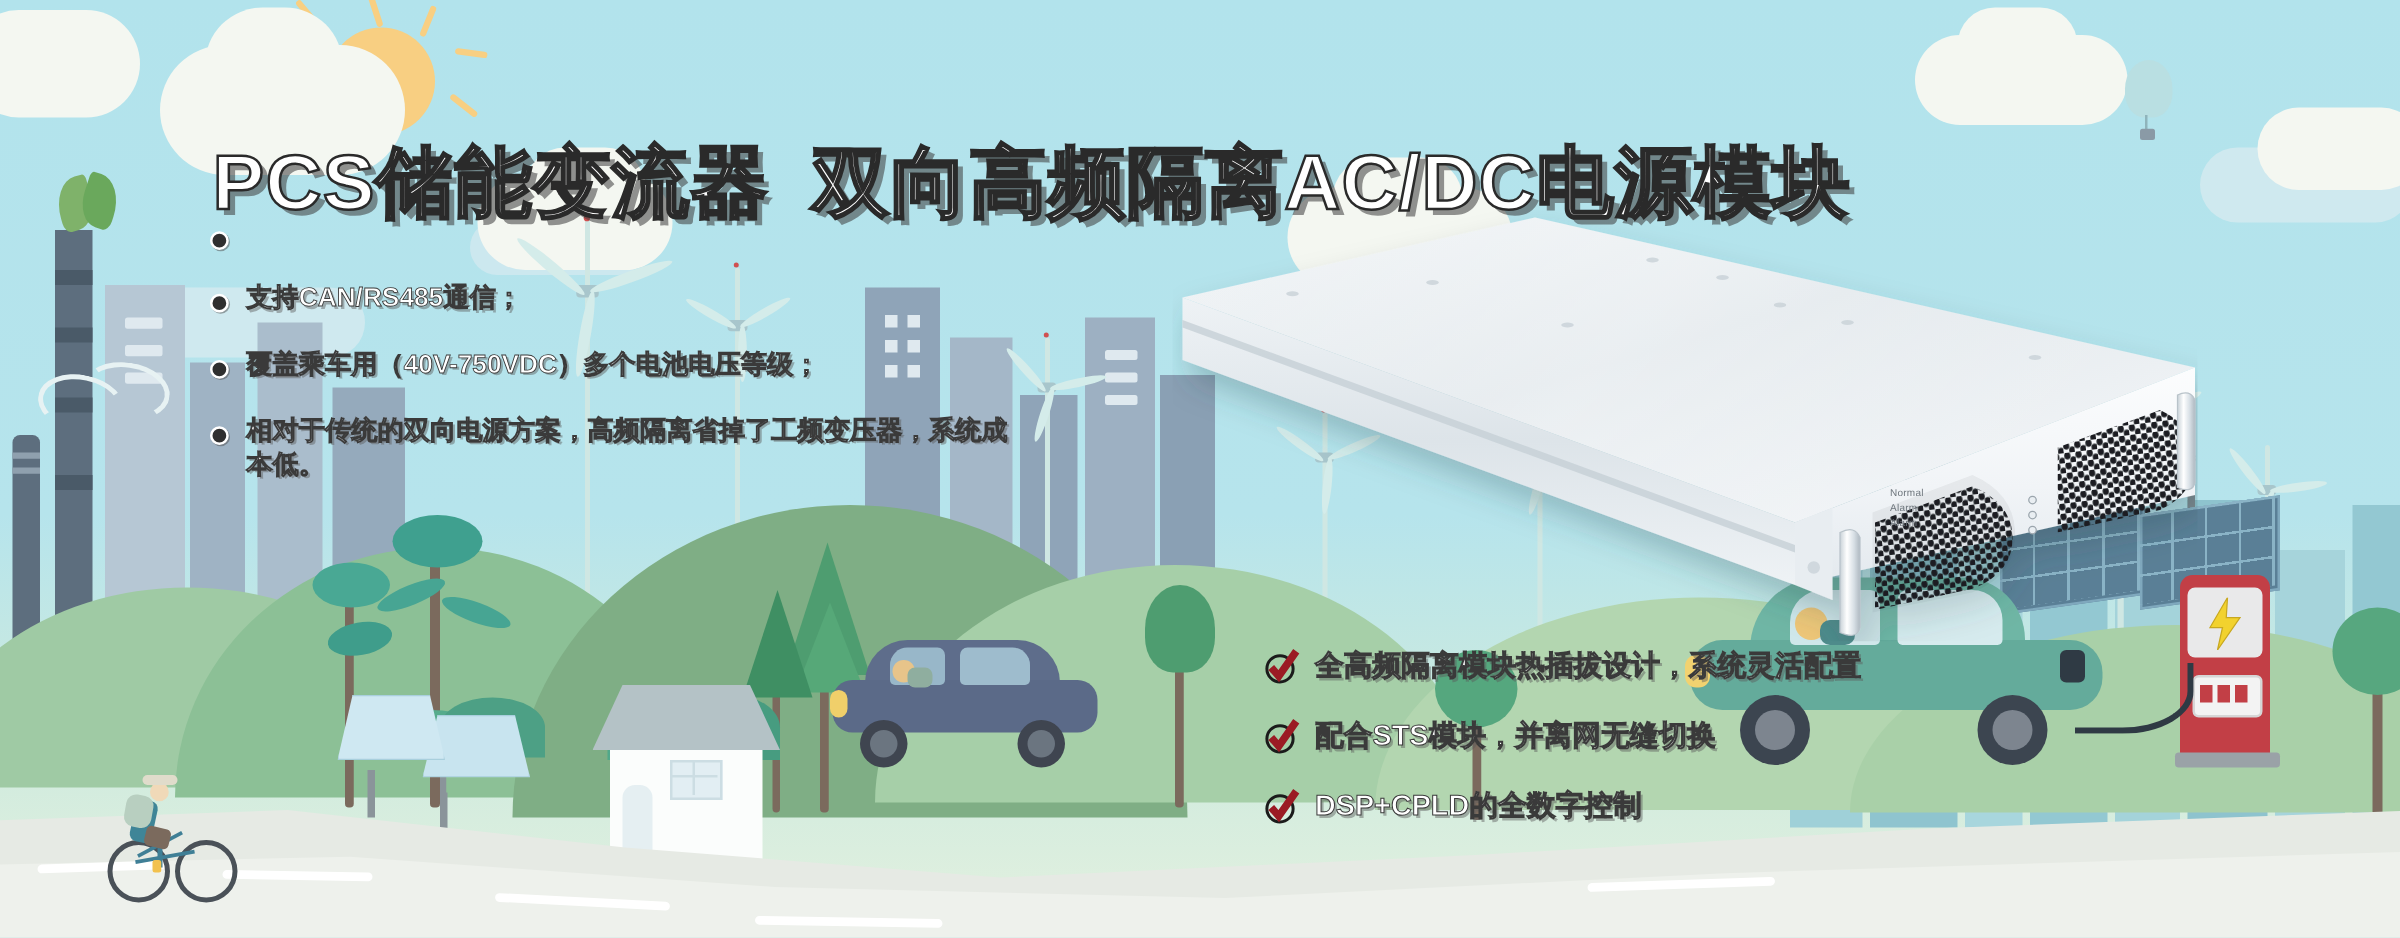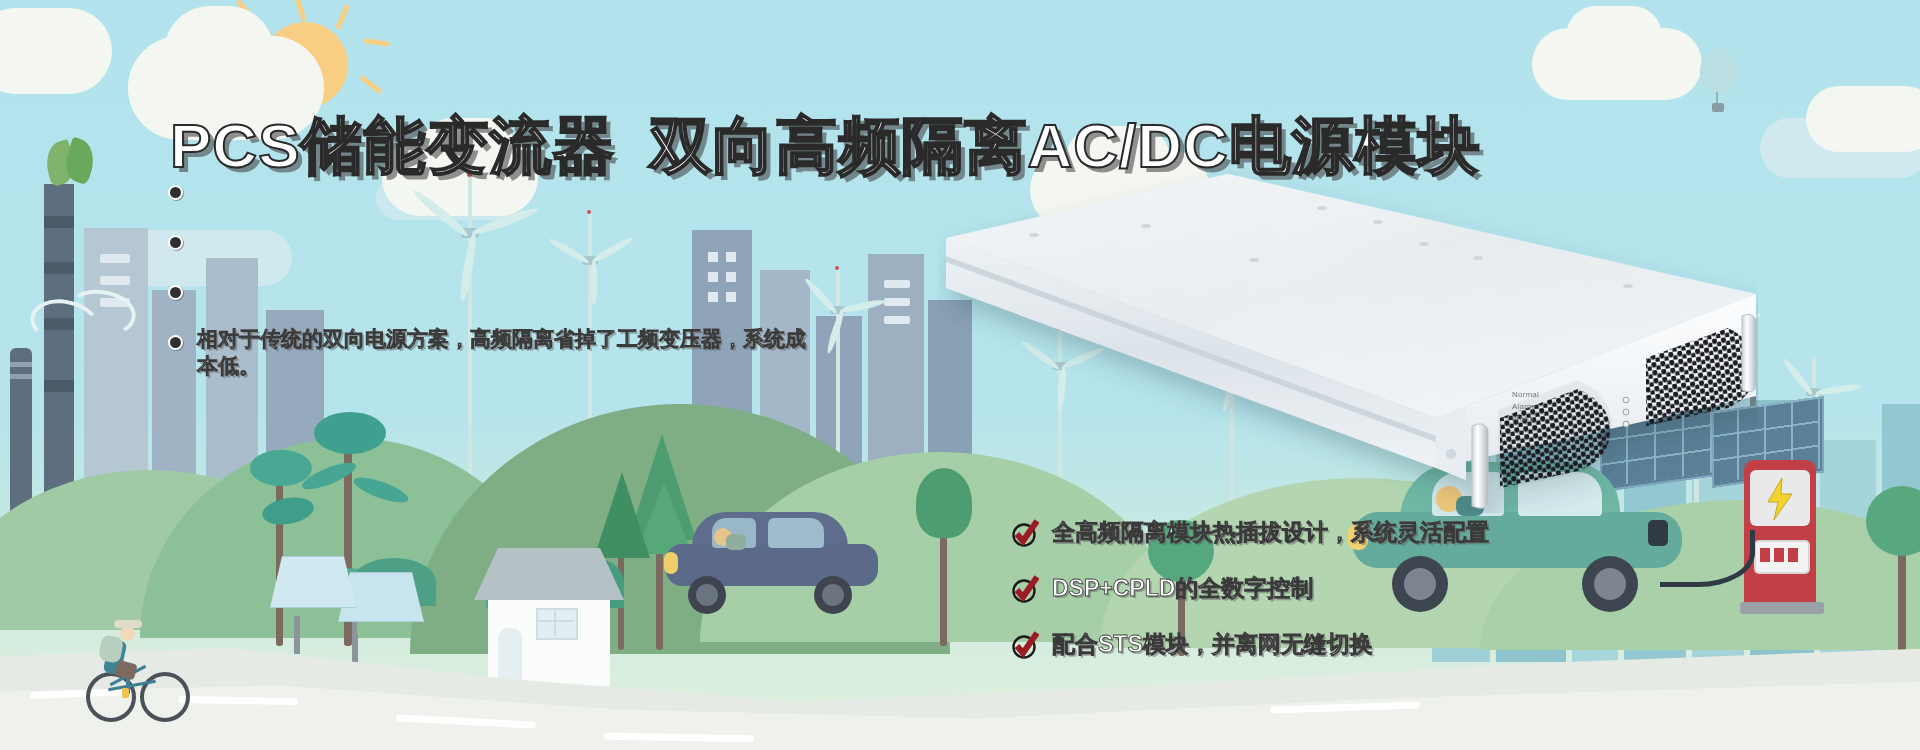--- a/index.html
+++ b/index.html
@@ -468,23 +468,25 @@
   </div>
 
   <h1 id="title"><span>PCS储能变流器</span><span class="gap"></span><span>双向高频隔离AC/DC电源模块</span></h1>
 
   <div id="left-features">
     <div class="feat">
       <span class="dot"></span>
     </div>
     <div class="feat">
       <span class="dot"></span>
+      <span class="txt">支持CAN/RS485通信；</span>
     </div>
     <div class="feat">
       <span class="dot"></span>
+      <span class="txt">覆盖乘车用（40V-750VDC）多个电池电压等级；</span>
     </div>
     <div class="feat" style="width:640px;">
       <span class="dot"></span>
       <span class="txt">相对于传统的双向电源方案，高频隔离省掉了工频变压器，系统成本低。</span>
     </div>
   </div>
 
   <div id="right-features">
     <div class="chk-row">
       <span class="chk-icon">
@@ -495,26 +497,26 @@
       </span>
       <span class="txt">全高频隔离模块热插拔设计，系统灵活配置</span>
     </div>
     <div class="chk-row">
       <span class="chk-icon">
         <svg width="30" height="30" viewBox="0 0 30 30">
           <circle cx="14" cy="17" r="10.5" fill="none" stroke="#1b1b1b" stroke-width="2.4"></circle>
           <path d="M7 16 L13 23 L27 3" fill="none" stroke="#9b1b24" stroke-width="6" stroke-linecap="butt" stroke-linejoin="miter"></path>
         </svg>
       </span>
-      <span class="txt">DSP+CPLD的全数字控制</span>
+      <span class="txt">配合STS模块，并离网无缝切换</span>
     </div>
     <div class="chk-row">
       <span class="chk-icon">
         <svg width="30" height="30" viewBox="0 0 30 30">
           <circle cx="14" cy="17" r="10.5" fill="none" stroke="#1b1b1b" stroke-width="2.4"></circle>
           <path d="M7 16 L13 23 L27 3" fill="none" stroke="#9b1b24" stroke-width="6" stroke-linecap="butt" stroke-linejoin="miter"></path>
         </svg>
       </span>
-      <span class="txt">配合STS模块，并离网无缝切换</span>
+      <span class="txt">DSP+CPLD的全数字控制</span>
     </div>
   </div>
 
 </div>
 
 </body></html>

